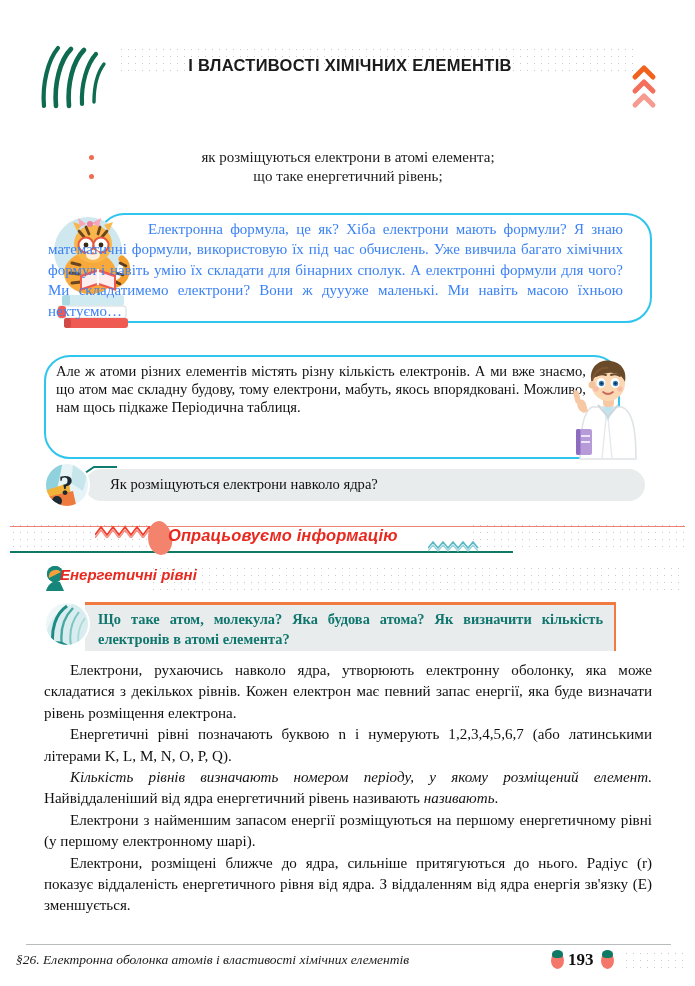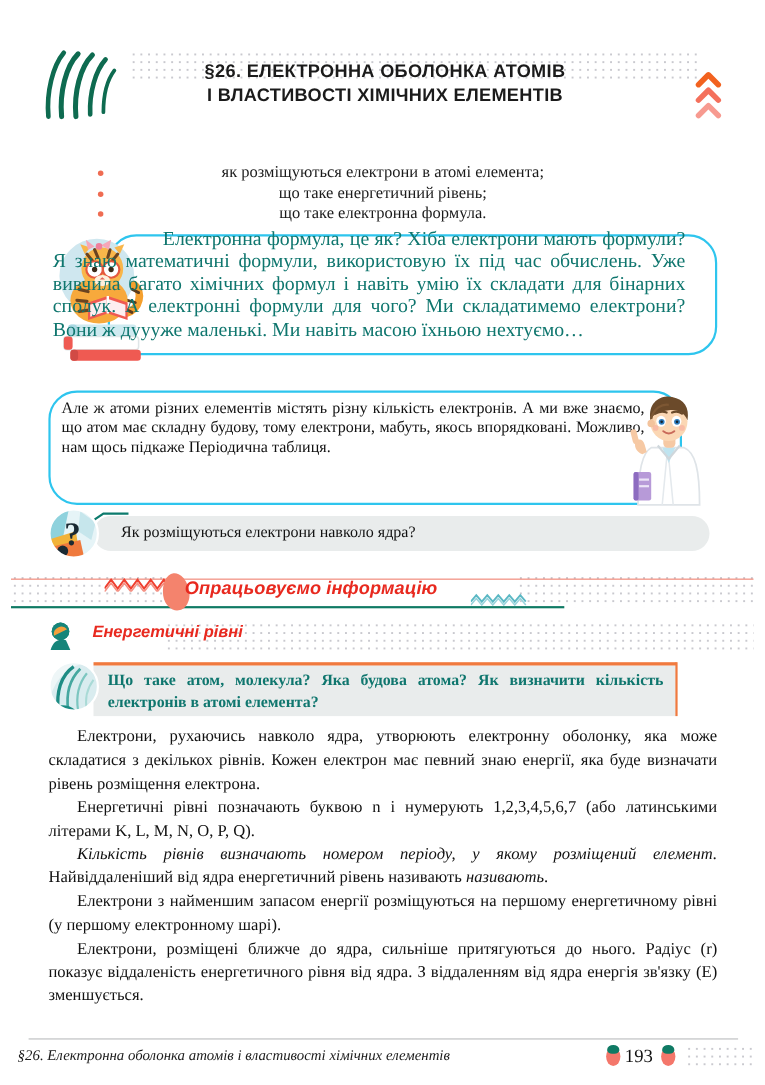--- a/index.html
+++ b/index.html
@@ -94,27 +94,27 @@
     border: 2px solid #2ec5ee;
     border-radius: 26px;
     background: #ffffff;
   }
   .bubble-1 {
     left: 98px; top: 213px;
     width: 554px; height: 110px;
   }
   .bubble-1-text {
     position: absolute;
-    left: 48px; top: 207px;
+    left: 48px; top: 219px;
     width: 575px;
-    font-size: 18px;
+    font-size: 15px;
     line-height: 20.4px;
     text-align: justify;
     text-indent: 0;
-    color: #0f766e;
+    color: #3b82f6;
   }
   .bubble-1-text .pad { display: inline-block; width: 100px; }
 
   .tiger {
     position: absolute;
     left: 46px; top: 211px;
     width: 92px; height: 118px;
   }
 
   .bubble-2 {
@@ -193,21 +193,21 @@
 
   
   .sub-dots { left: 150px; top: 565px; width: 535px; height: 26px; }
   .sub-icon {
     position: absolute;
     left: 44px; top: 565px;
     width: 22px; height: 26px;
   }
   .sub-title {
     position: absolute;
-    left: 84px; top: 566px;
+    left: 60px; top: 566px;
     font-family: "Liberation Sans", sans-serif;
     font-weight: bold;
     font-style: italic;
     font-size: 15px;
     color: #e8291f;
   }
 
   
   .recall-box {
     position: absolute;
@@ -292,21 +292,21 @@
     width: 11px; height: 8px;
     border-radius: 50% 50% 40% 40%;
     background: #0f7a64;
   }
   .footer-dot-l { left: 551px; }
   .footer-dot-r { left: 601px; }
   .footer-page {
     position: absolute;
     left: 568px; top: 950px;
     font-family: "Liberation Serif", serif;
-    font-weight: normal;
+    font-weight: bold;
     font-size: 17px;
     color: #111;
   }
   .footer-dots { left: 623px; top: 950px; width: 62px; height: 22px; }
 </style>
 </head>
 <body>
 
 <div class="page">
 
@@ -326,28 +326,26 @@
 
   <div class="chevrons">
     <svg width="26" height="48" viewBox="0 0 26 48">
       <path d="M4 13 L13 4 L22 13" fill="none" stroke="#f2621f" stroke-width="5" stroke-linecap="round" stroke-linejoin="round"></path>
       <path d="M4 27 L13 18 L22 27" fill="none" stroke="#f4705c" stroke-width="5" stroke-linecap="round" stroke-linejoin="round"></path>
       <path d="M4 41 L13 32 L22 41" fill="none" stroke="#f79a90" stroke-width="5" stroke-linecap="round" stroke-linejoin="round"></path>
     </svg>
   </div>
 
   <div class="title">
-    <div>§26. ЕЛЕКТРОННА ОБОЛОНКА АТОМІВ</div>
     <div>І ВЛАСТИВОСТІ ХІМІЧНИХ ЕЛЕМЕНТІВ</div>
   </div>
 
   <ul class="intro-list">
     <li>як розміщуються електрони в атомі елемента;</li>
     <li>що таке енергетичний рівень;</li>
-    <li>що таке електронна формула.</li>
   </ul>
 
   <div class="bubble bubble-1"></div>
 
   <div class="tiger">
     <svg width="92" height="118" viewBox="0 0 92 118">
       <circle cx="42" cy="40" r="34" fill="#cfe7ef"></circle>
 
       <path d="M68 74 C82 70 84 54 76 48" fill="none" stroke="#f5a02e" stroke-width="7" stroke-linecap="round"></path>
       <path d="M74 52 l6 3 M70 62 l7 2 M68 70 l6 3" stroke="#5b3c1e" stroke-width="2.6" stroke-linecap="round"></path>
@@ -513,21 +511,21 @@
         <path d="M30 8 C20 18 17 32 19 46" fill="none" stroke="#46a8a0" stroke-width="2.4"></path>
         <path d="M36 12 C28 22 26 34 28 46" fill="none" stroke="#7cc6c0" stroke-width="2"></path>
         <path d="M42 18 C36 26 34 36 36 46" fill="none" stroke="#a9dad6" stroke-width="1.8"></path>
         <path d="M4 44 C10 40 20 40 26 46 L4 48 Z" fill="#1d8c84"></path>
       </g>
       <circle cx="24" cy="24" r="22" fill="none" stroke="#ffffff" stroke-width="2"></circle>
     </svg>
   </div>
 
   <div class="body-text">
-    <p>Електрони, рухаючись навколо ядра, утворюють електронну оболонку, яка може складатися з декількох рівнів. Кожен електрон має певний знаю енергії, яка буде визначати рівень розміщення електрона.</p>
+    <p>Електрони, рухаючись навколо ядра, утворюють електронну оболонку, яка може складатися з декількох рівнів. Кожен електрон має певний запас енергії, яка буде визначати рівень розміщення електрона.</p>
     <p>Енергетичні рівні позначають буквою n і нумерують 1,2,3,4,5,6,7 (або латинськими літерами K, L, M, N, O, P, Q).</p>
     <p><i>Кількість рівнів визначають номером періоду, у якому розміщений елемент.</i><span> Найвіддаленіший від ядра енергетичний рівень називають </span><i>називають</i><span>.</span></p>
     <p>Електрони з найменшим запасом енергії розміщуються на першому енергетичному рівні (у першому електронному шарі).</p>
     <p>Електрони, розміщені ближче до ядра, сильніше притягуються до нього. Радіус (r) показує віддаленість енергетичного рівня від ядра. З віддаленням від ядра енергія зв'язку (E) зменшується.</p>
   </div>
 
   <div class="footer-rule"></div>
   <div class="footer-text">§26. Електронна оболонка атомів і властивості хімічних елементів</div>
   <div class="footer-dot footer-dot-l"></div>
   <div class="footer-page">193</div>

